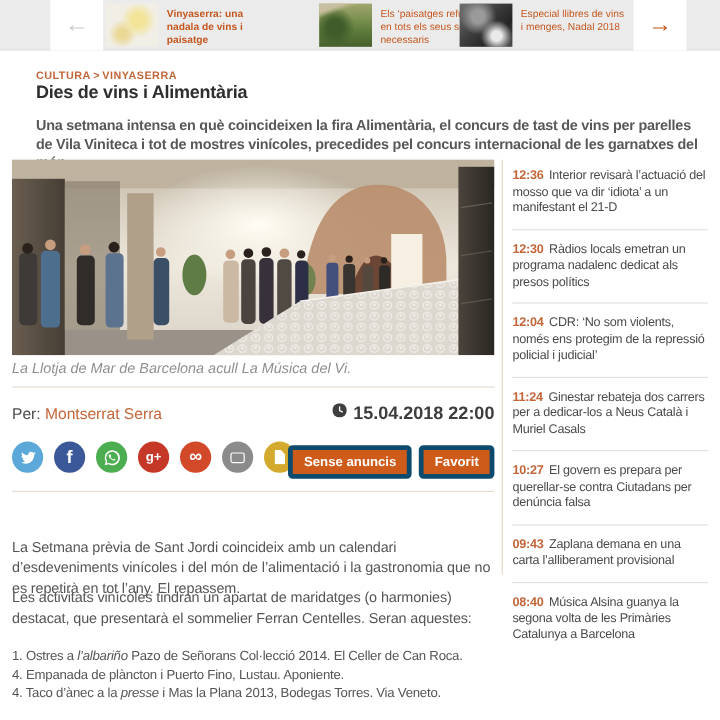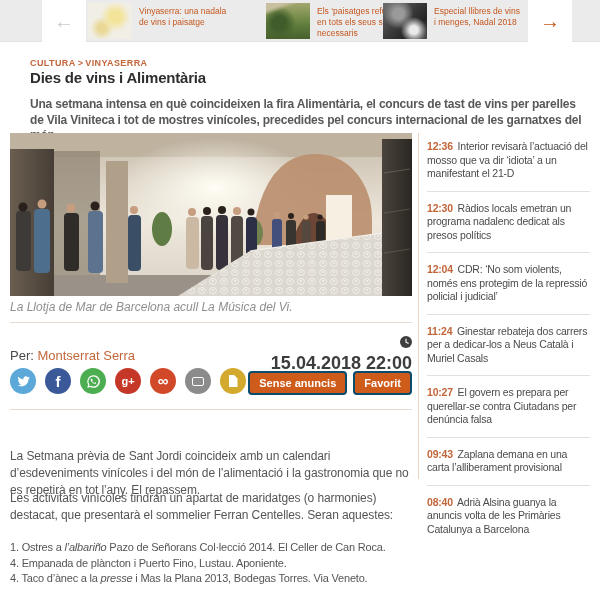--- a/index.html
+++ b/index.html
@@ -40,33 +40,33 @@
   .photo svg { display:block; width:402px; height:163px; }
   .caption { position:absolute; left:10px; top:300px; width:402px; font-size:12px; font-style:italic; color:#8f8f8f; }
 
   .hr1 { position:absolute; left:10px; top:322px; width:402px; height:1px; background:#e7dcd2; }
   .hr2 { position:absolute; left:10px; top:409px; width:402px; height:1px; background:#e7dcd2; }
 
   
   .byline-row { position:absolute; left:10px; top:336px; width:402px; display:flex; justify-content:space-between; align-items:center; font-size:13px; }
   .byline .lbl { color:#4a4a4a; }
   .byline a { color:#c2663a; text-decoration:none; }
-  .pubdate { display:flex; align-items:flex-end; gap:5px; font-size:18px; font-weight:bold; color:#3d3d3d;flex-direction:column; }
+  .pubdate { display:flex; align-items:flex-start; gap:5px; font-size:15px; font-weight:bold; color:#3d3d3d; }
 
   
   .share-bar { position:absolute; left:10px; top:368px; display:flex; gap:9px; }
   .share { width:26px; height:26px; border-radius:50%; display:flex; align-items:center; justify-content:center; color:#fff; text-decoration:none; }
   .share .fb { font-size:15px; font-weight:bold; }
   .share .gp { font-size:11px; font-weight:bold; }
   .share .inf { font-size:15px; font-weight:bold; line-height:10px; }
   .share .env { width:12px; height:9px; border:1.5px solid #fff; border-radius:2px; }
   .share .doc { width:9px; height:12px; background:#fff; clip-path:polygon(0 0,62% 0,100% 30%,100% 100%,0 100%); }
 
   .actions { position:absolute; left:10px; top:371px; width:402px; display:flex; justify-content:flex-end; gap:6px; }
-  .btn { background:#cf5b1b; border:2px solid #0c4a6e; color:#fff; font-weight:bold; font-size:11px; padding:4px 9px; border-radius:4px; cursor:pointer; font-family:inherit; }
+  .btn { background:#cf5b1b; border:4px solid #0c4a6e; color:#fff; font-weight:bold; font-size:11px; padding:4px 9px; border-radius:4px; cursor:pointer; font-family:inherit; }
 
   
   .para { position:absolute; left:10px; width:402px; font-size:12px; color:#555; line-height:17px; letter-spacing:-.1px; }
   .p1 { top:424px;margin-top:24px; }
   .p2 { top:490px; }
   .pairing { position:absolute; left:10px; top:540px; width:402px; }
   .pair-row { font-size:11px; color:#555; line-height:15.5px; letter-spacing:-.2px; white-space:nowrap; }
   .pair-row em { font-style:italic; }
 
   
@@ -79,21 +79,21 @@
 </style>
 </head>
 <body>
 
 <div class="page">
 
   <div class="carousel">
     <a class="nav-box nav-prev">
         <span>←</span>
       </a>
-    <a class="car-item" style="left:88px;">
+    <a class="car-item" style="left:88px;font-weight:bold;">
       <span class="car-thumb thumb-watercolor"></span>
       <span class="car-label">Vinyaserra: una nadala de vins i paisatge</span>
     </a>
     <a class="car-item" style="left:236px;padding-left:30px;">
       <span class="car-thumb thumb-mountains"></span>
       <span class="car-label">Els ‘paisatges refugi’, en tots els seus sentits, necessaris</span>
     </a>
     <a class="car-item" style="left:383px;">
       <span class="car-thumb thumb-bw"></span>
       <span class="car-label">Especial llibres de vins i menges, Nadal 2018</span>
@@ -246,16 +246,16 @@
     </div>
 
   <div class="v-divider"></div>
   <div class="sidebar">
       <a class="news-item"><span class="news-time">12:36</span> <span class="news-text">Interior revisarà l’actuació del mosso que va dir ‘idiota’ a un manifestant el 21-D</span></a>
       <a class="news-item"><span class="news-time">12:30</span> <span class="news-text">Ràdios locals emetran un programa nadalenc dedicat als presos polítics</span></a>
       <a class="news-item"><span class="news-time">12:04</span> <span class="news-text">CDR: ‘No som violents, només ens protegim de la repressió policial i judicial’</span></a>
       <a class="news-item"><span class="news-time">11:24</span> <span class="news-text">Ginestar rebateja dos carrers per a dedicar-los a Neus Català i Muriel Casals</span></a>
       <a class="news-item"><span class="news-time">10:27</span> <span class="news-text">El govern es prepara per querellar-se contra Ciutadans per denúncia falsa</span></a>
       <a class="news-item"><span class="news-time">09:43</span> <span class="news-text">Zaplana demana en una carta l’alliberament provisional</span></a>
-      <a class="news-item"><span class="news-time">08:40</span> <span class="news-text">Adrià Alsina guanya la anuncis volta de les Primàries Catalunya a Barcelona</span></a>
+      <a class="news-item"><span class="news-time">08:40</span> <span class="news-text">Música Alsina guanya la segona volta de les Primàries Catalunya a Barcelona</span></a>
     </div>
 
 </div>
 
 </body></html>

